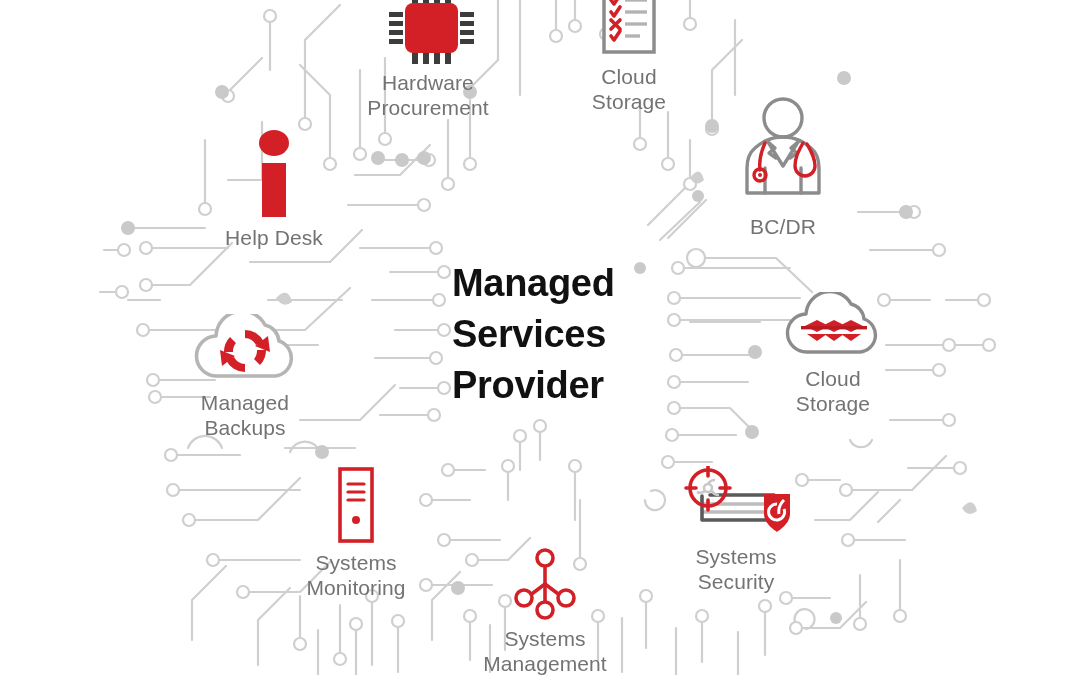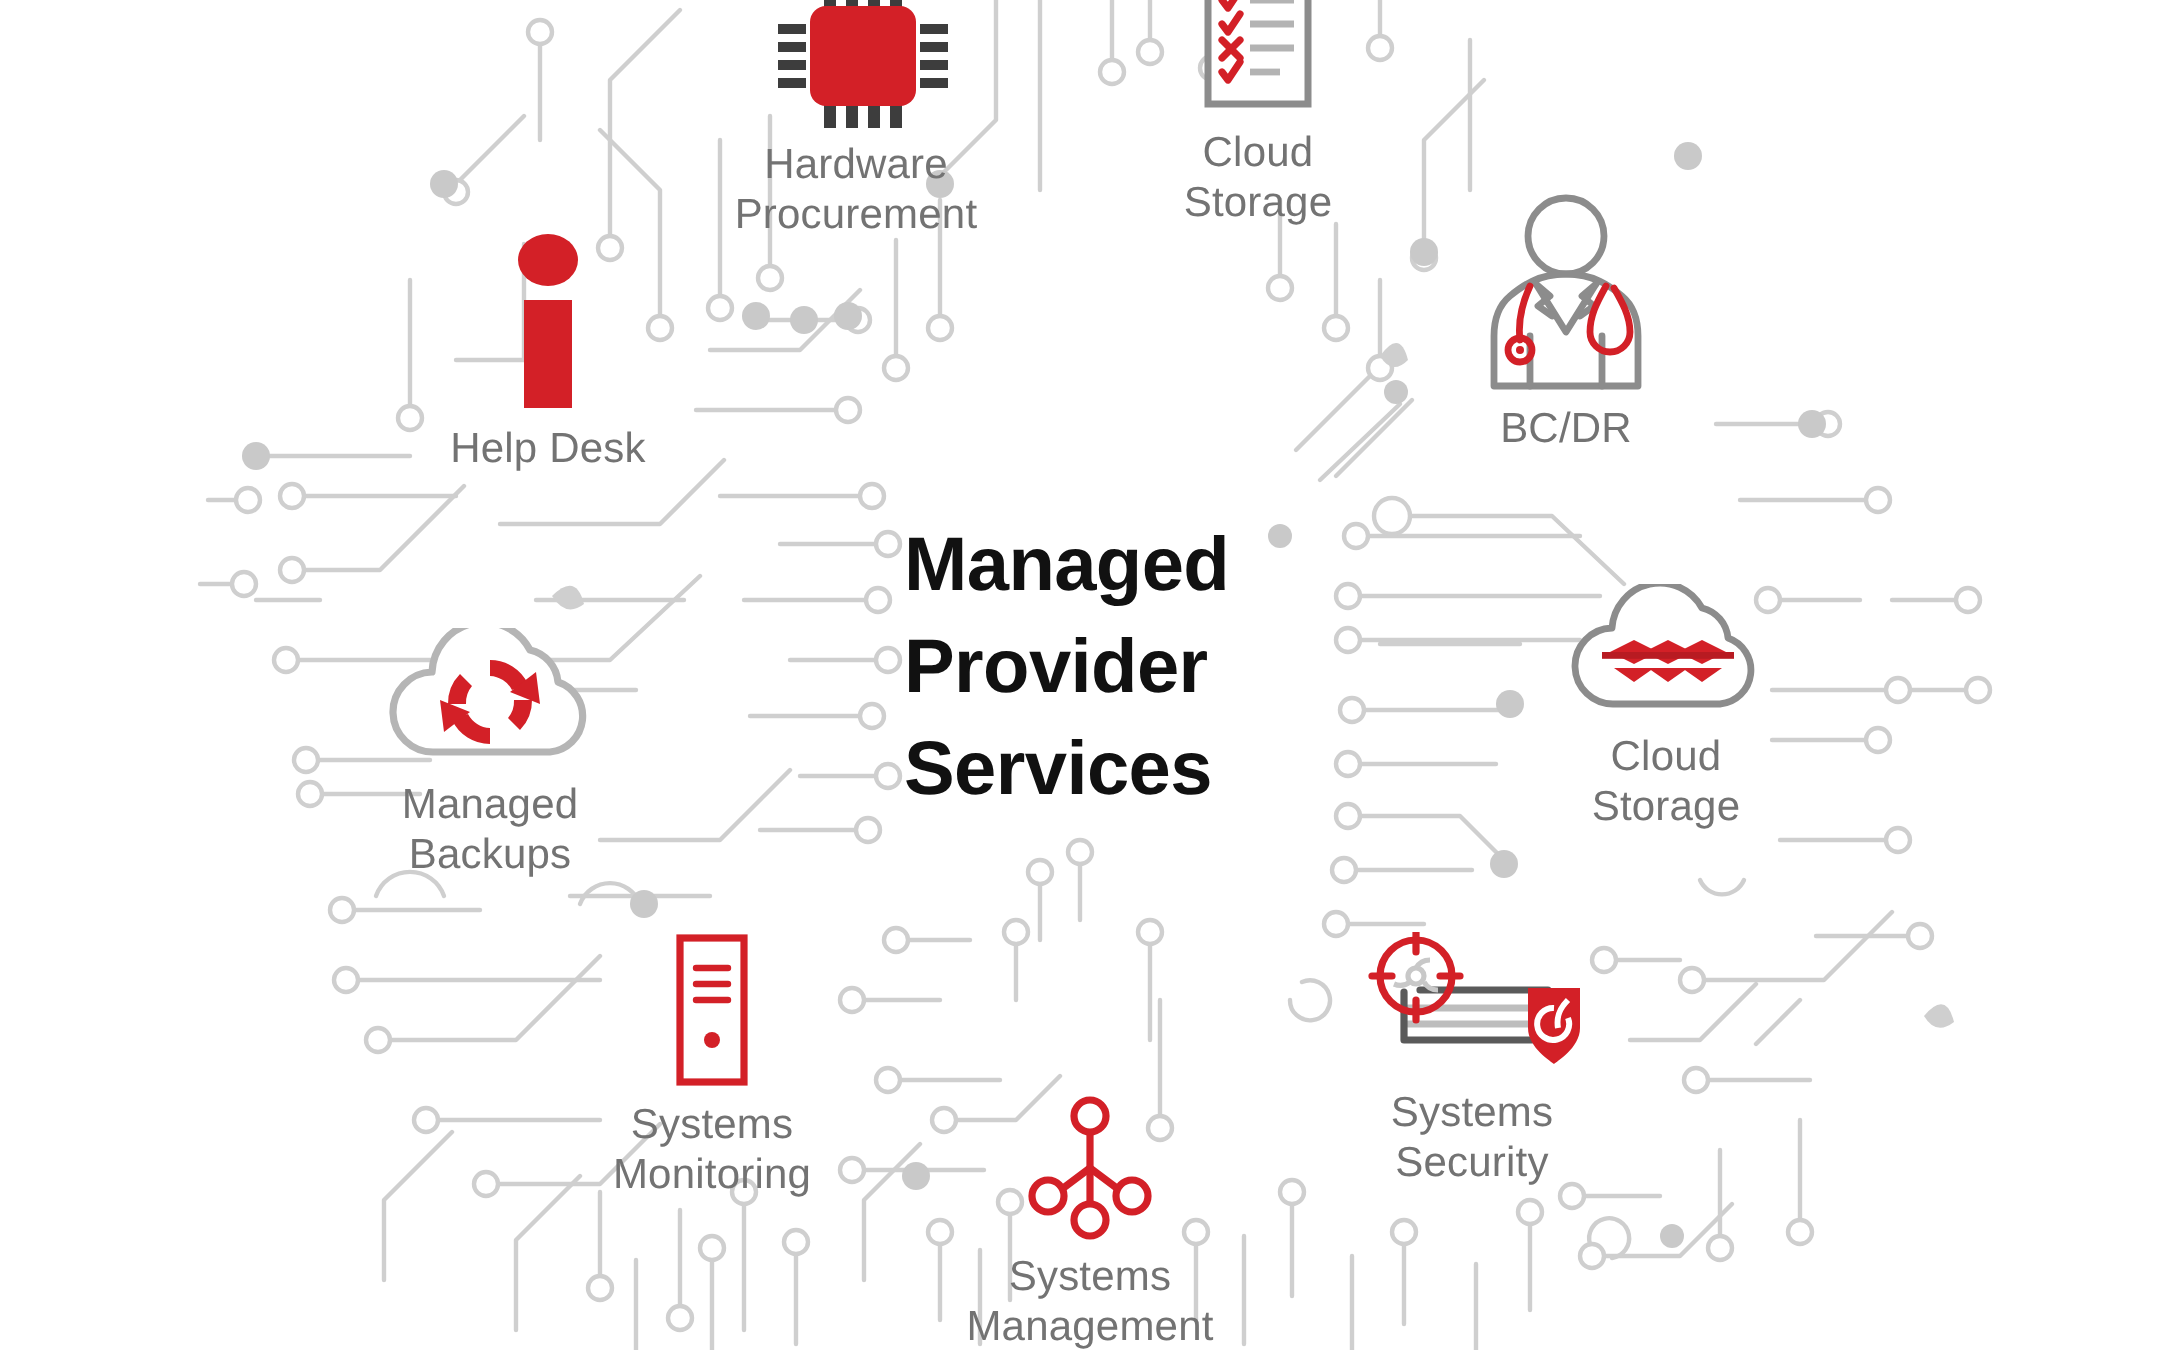--- a/index.html
+++ b/index.html
@@ -297,22 +297,22 @@
     </g>
     <g fill="#cfcfcf">
       <path d="M690,178 q10,-14 14,2 q-8,8 -14,-2Z"></path>
       <path d="M276,298 q12,-12 16,4 q-9,7 -16,-4Z"></path>
       <path d="M962,508 q11,-13 15,3 q-9,7 -15,-3Z"></path>
     </g>
   </svg>
 
   <div id="center-title">
     <div class="line">Managed</div>
+    <div class="line">Services</div>
     <div class="line">Provider</div>
-    <div class="line">Services</div>
   </div>
 
   <div class="node" style="left:332px; top:-8px; width:192px;">
     <div class="icon-box" style="height:72px;">
       <svg width="94" height="72" viewBox="0 0 94 72">
         <g fill="#3d3d3d">
           <rect x="31" y="0" width="6" height="13"></rect>
             <rect x="42" y="0" width="6" height="13"></rect>
           <rect x="53" y="0" width="6" height="13"></rect>
             <rect x="64" y="0" width="6" height="13"></rect>
@@ -353,21 +353,21 @@
           <path d="M18,70 L21,74 L27,65"></path>
           <path d="M18,54 L27,63"></path>
             <path d="M27,54 L18,63"></path>
         </g>
       </svg>
     </div>
     <div class="node-label">Cloud
 Storage</div>
   </div>
 
-  <div class="node" style="left:712px; top:96px; width:142px;">
+  <div class="node" style="left:712px; top:96px; width:142px;gap:12px;">
     <div class="icon-box" style="height:100px;">
       <svg width="96" height="100" viewBox="0 0 96 100">
         <g fill="none" stroke="#8c8c8c" stroke-width="3.4" stroke-linejoin="round" stroke-linecap="round">
           <circle cx="48" cy="22" r="19"></circle>
           <path d="M48,41 C34,41 26,47 20,52 C14,57 12,64 12,72 L12,97 L84,97 L84,72
                    C84,64 82,57 76,52 C70,47 62,41 48,41 Z"></path>
           <path d="M33,46 L48,70 L63,46"></path>
           <path d="M33,46 L40,52 L34,57 L41,62"></path>
           <path d="M63,46 L56,52 L62,57 L55,62"></path>
           <path d="M30,72 L30,97"></path>
@@ -489,21 +489,21 @@
           <path d="M33,52 L31,36 L46,42 Z"></path>
           <path d="M35,38 a21,21 0 0 1 6,-15 l6,6 a13,13 0 0 0 -3,9 Z"></path>
           <path d="M77,36 a21,21 0 0 1 -6,15 l-6,-6 a13,13 0 0 0 3,-9 Z"></path>
         </g>
       </svg>
     </div>
     <div class="node-label">Managed
 Backups</div>
   </div>
 
-  <div class="node" style="left:204px; top:116px; width:140px;">
+  <div class="node" style="left:204px; top:129px; width:140px;">
     <div class="icon-box" style="height:90px;">
       <svg width="44" height="90" viewBox="0 0 44 90">
         <ellipse cx="22" cy="14" rx="15" ry="13" fill="#d32027"></ellipse>
         <rect x="10" y="34" width="24" height="54" fill="#d32027"></rect>
       </svg>
     </div>
     <div class="node-label">Help Desk</div>
   </div>
 
 </div>

